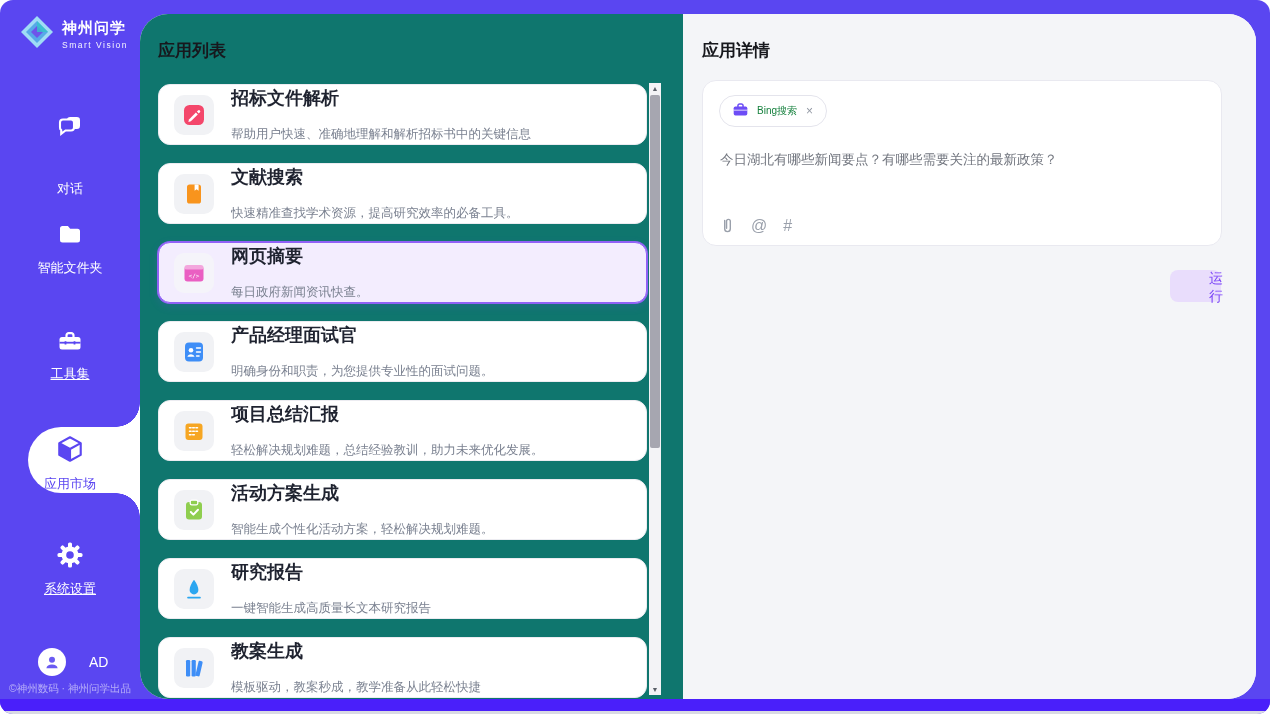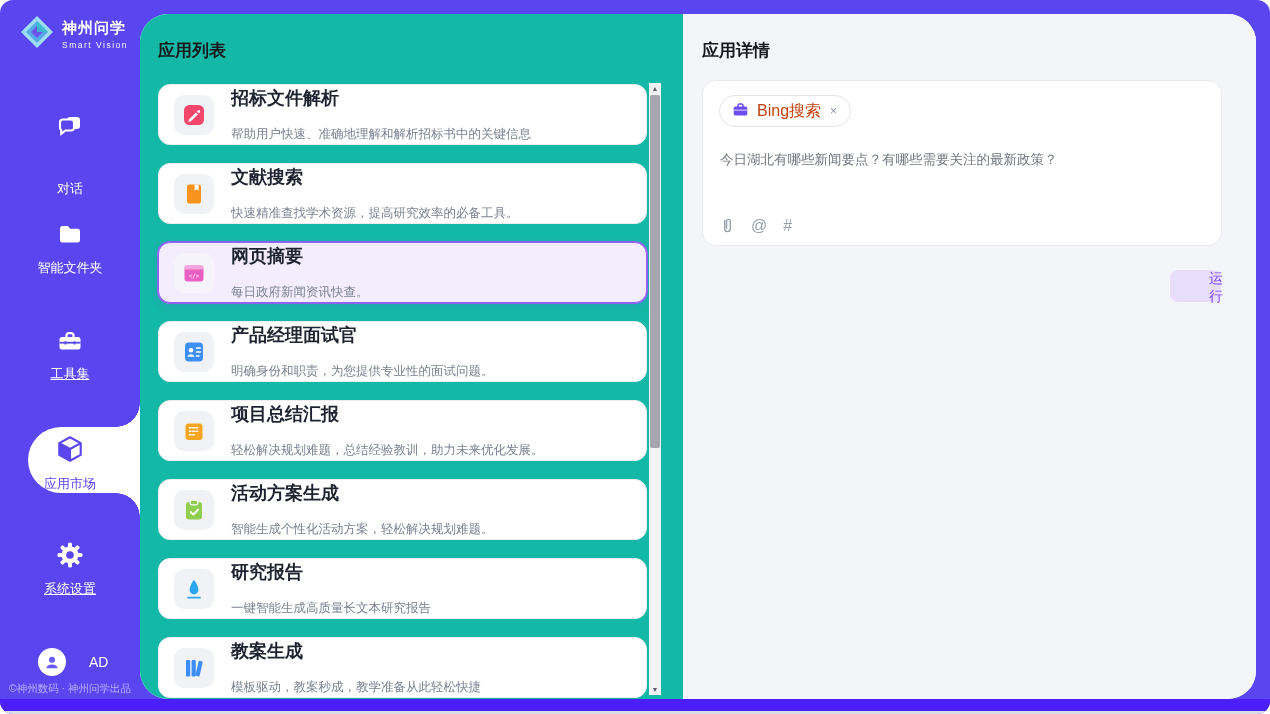--- a/index.html
+++ b/index.html
@@ -36,21 +36,21 @@
   .active-bubble::after  { content:""; position:absolute; right:0; bottom:-24px; width:24px; height:24px;
       background:radial-gradient(circle at 0 100%, #5a46f1 23.5px, #ffffff 24px); }
 
   .user-row { position:absolute; left:38px; top:648px; display:flex; align-items:center; gap:23px; cursor:pointer; }
   .avatar { width:28px; height:28px; border-radius:50%; background:#fff; display:flex; align-items:center; justify-content:center; }
   .user-name { font-size:14px; color:#fff; }
   .copyright { position:absolute; left:0; top:682px; width:140px; text-align:center; font-size:10.5px; color:rgba(255,255,255,.55); }
 
   
   .panel { position:absolute; left:140px; top:14px; width:1116px; height:685px; background:#fff; border-radius:28px; overflow:hidden; display:flex; z-index:1; }
-  .col-list   { position:relative; width:543px; background:#14b8a6; }
+  .col-list   { position:relative; width:543px; background:#0f766e; }
   .col-detail { position:relative; flex:1; background:#f4f5f8; }
   .section-title { position:absolute; left:18px; top:25px; font-size:17px; font-weight:bold; color:#17181d; }
   .col-detail .section-title { left:19px; }
 
   
   .cards { position:absolute; left:18px; top:70px; width:489px; }
   .card { position:relative; height:61px; margin-bottom:18px; border:1px solid #ececf1; border-radius:12px; background:#fff; display:flex; align-items:center; padding-left:15px; cursor:pointer; }
   .card.selected { background:#f3edfe; border-color:#9061f6; box-shadow:0 0 0 1px #9061f6, 0 3px 10px rgba(124,77,255,.18); }
   .card-icon { width:40px; height:40px; border-radius:10px; background:#f1f2f5; display:flex; align-items:center; justify-content:center; flex:none; }
   .card.selected .card-icon { background:#f5f4fa; }
@@ -61,21 +61,21 @@
 
   
   .scrollbar { position:absolute; left:509px; top:69px; width:12px; height:612px; background:#f3f3f6; }
   .scroll-arrow { position:absolute; left:0; width:12px; height:11px; font-size:7px; color:#5b6068; text-align:center; line-height:11px; cursor:pointer; }
   .scroll-up { top:0; } .scroll-down { bottom:0; }
   .scroll-thumb { position:absolute; left:1px; top:12px; width:10px; height:353px; background:#a6a6b0; border-radius:2px; cursor:pointer; }
 
   
   .composer { position:absolute; left:19px; top:66px; width:520px; height:166px; background:#fff; border:1px solid #e9e9f0; border-radius:14px; cursor:text; }
   .tool-tag { position:absolute; left:16px; top:14px; height:32px; display:inline-flex; align-items:center; gap:8px; padding:0 12px; background:#fff; border:1px solid #e4e4ec; border-radius:16px; cursor:pointer; }
-  .tool-tag-label { font-size:16px; color:#c2410c;text-align:right; }
+  .tool-tag-label { font-size:10px; color:#15803d;text-align:right; }
   .tool-tag-close { font-size:12px; color:#9298a3; cursor:pointer; padding:0 1px; }
   .composer-query { position:absolute; left:17px; top:70px; right:16px; font-size:13.5px; color:#72767f; line-height:1.4; }
   .composer-toolbar { position:absolute; left:17px; bottom:11px; display:flex; align-items:center; gap:16px; }
   .tb-icon { color:#9aa0ab; font-size:16px; line-height:1; cursor:pointer; display:flex; align-items:center; }
   .run-btn { position:absolute; right:35px; top:256px; width:51px; height:32px; background:#e9ddfc; color:#7a43f7; border:none; border-radius:8px; font-size:14px; font-family:inherit; cursor:pointer;padding-left:39px; }
 </style>
 </head>
 <body>
 
 <div class="root">

